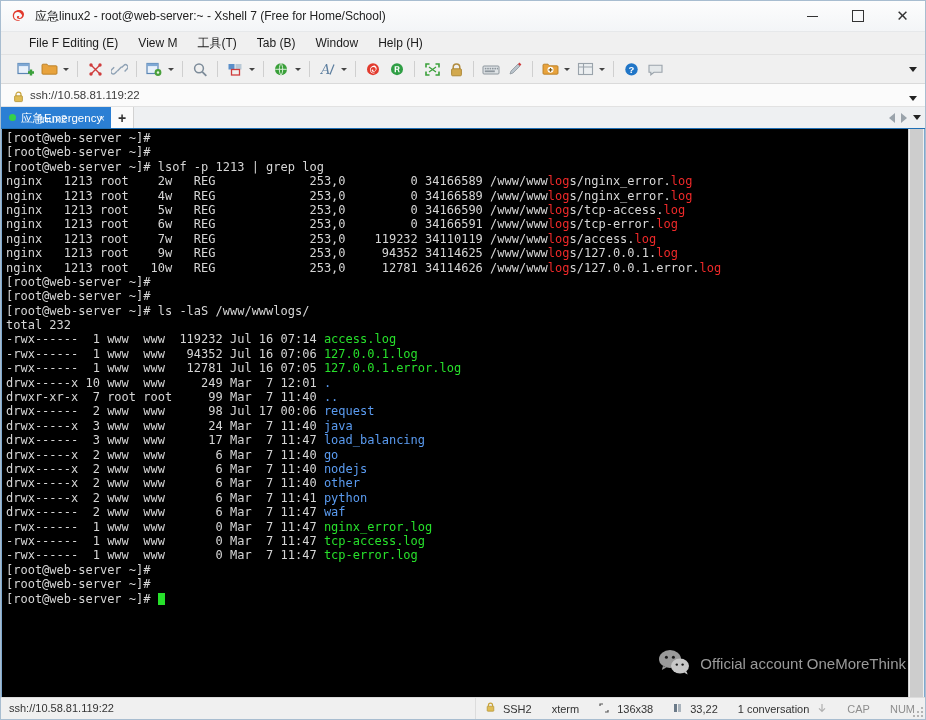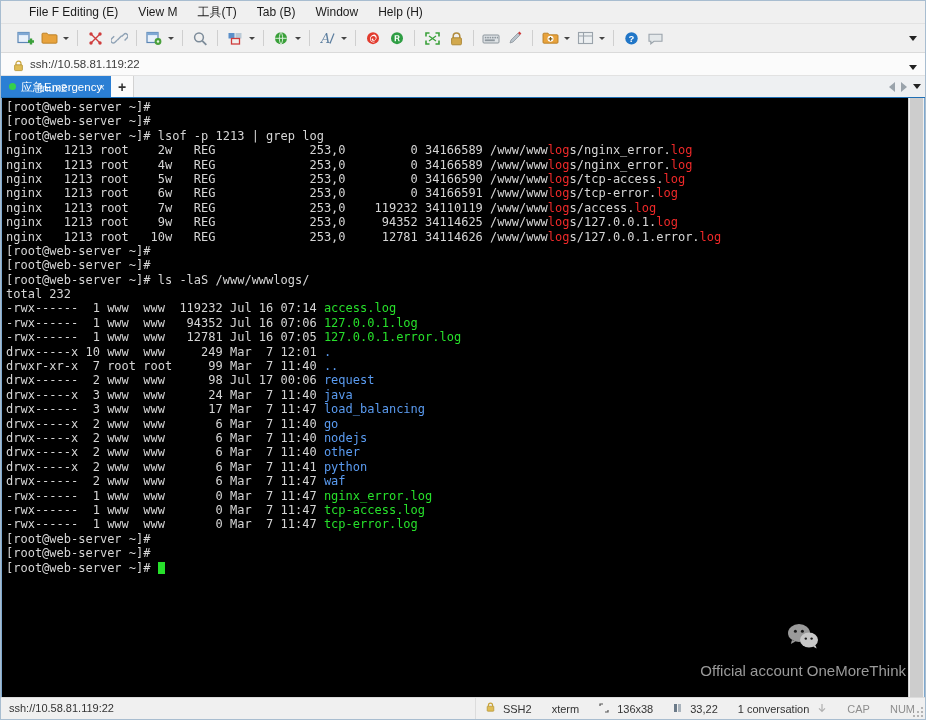--- a/index.html
+++ b/index.html
@@ -250,21 +250,20 @@
     background: #cdcdcd;
   }
   .watermark {
     position: absolute;
     right: 18px; bottom: 18px;
     display: flex; align-items: center; gap: 9px;
     color: #9a9a9a;
     font-size: 15px;
     font-family: "Liberation Sans", sans-serif;
     pointer-events: none;
-    flex-direction: column;
   }
 
   
   .statusbar {
     height: 21px;
     background: #f0f0f0;
     display: flex;
     align-items: center;
     flex: 0 0 auto;
     border-top: 1px solid #dcdcdc;
@@ -294,20 +293,39 @@
   }
   .sb-grip i {
     position: absolute; width: 2px; height: 2px; background: #b4b4b4;
   }
 </style>
 </head>
 <body>
 
 <div id="app">
 
+  <div class="titlebar">
+    <span class="app-icon">
+      <svg width="16" height="16" viewBox="0 0 16 16">
+        <path d="M8 2c3 0 5 2 5 4.5S11 11 8.5 11c-1.6 0-2.6-.7-2.6-1.7 0-.8.6-1.3 1.4-1.3.6 0 1 .3 1 .8 0 .4-.3.6-.6.6-.2 0-.3-.1-.4-.2.1.4.6.7 1.3.7 1.4 0 2.5-1.1 2.5-2.6C10.1 5.4 8.7 4 6.8 4 4.6 4 3 5.7 3 7.9c0 2.4 1.8 4.1 4.4 4.1.5 0 1-.1 1.4-.2l-.3.9c-.4.1-.8.1-1.2.1C4 12.8 1.8 10.7 1.8 7.7 1.8 4.4 4.4 2 8 2z" fill="#e23b2e"></path>
+      </svg>
+    </span>
+    <span class="title-text">应急linux2 - root@web-server:~ - Xshell 7 (Free for Home/School)</span>
+    <div class="winbtns">
+      <div class="winbtn">
+          <i class="gl-min"></i>
+        </div>
+      <div class="winbtn">
+          <i class="gl-max"></i>
+        </div>
+      <div class="winbtn close">
+          <span class="gl-close">✕</span>
+        </div>
+    </div>
+  </div>
 
   <div class="menubar">
     <div class="menu-item">File F Editing (E)</div>
     <div class="menu-item">View M</div>
     <div class="menu-item">工具(T)</div>
     <div class="menu-item">Tab (B)</div>
     <div class="menu-item">Window</div>
     <div class="menu-item">Help (H)</div>
   </div>
 

